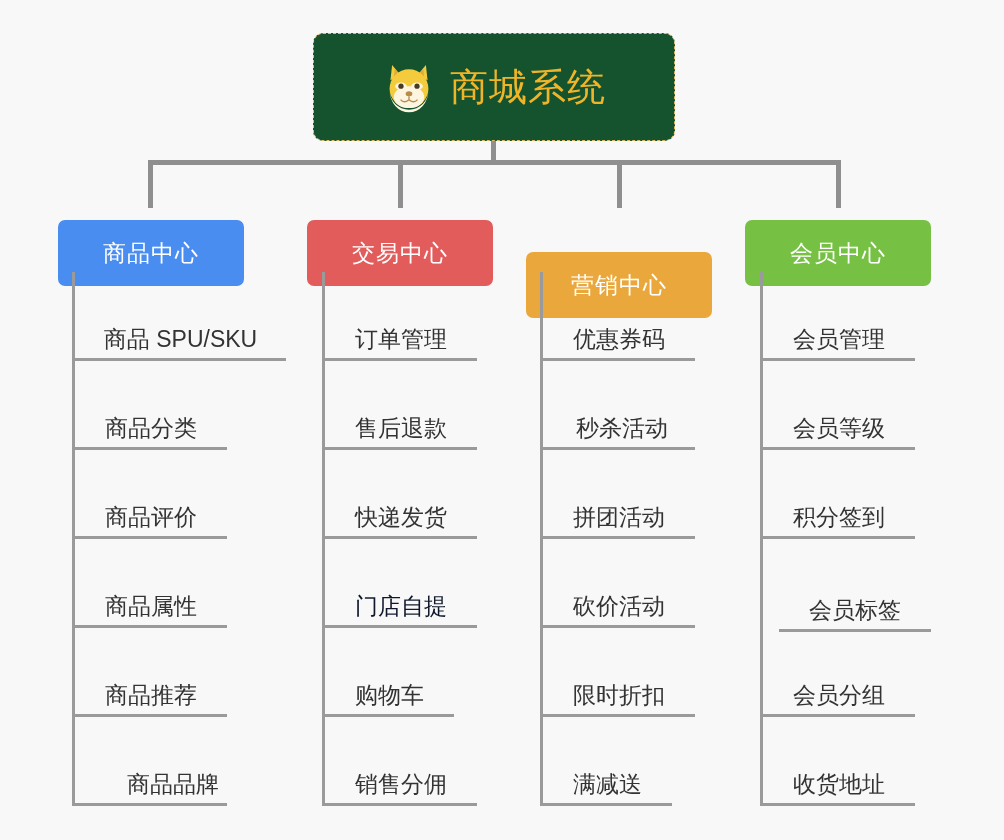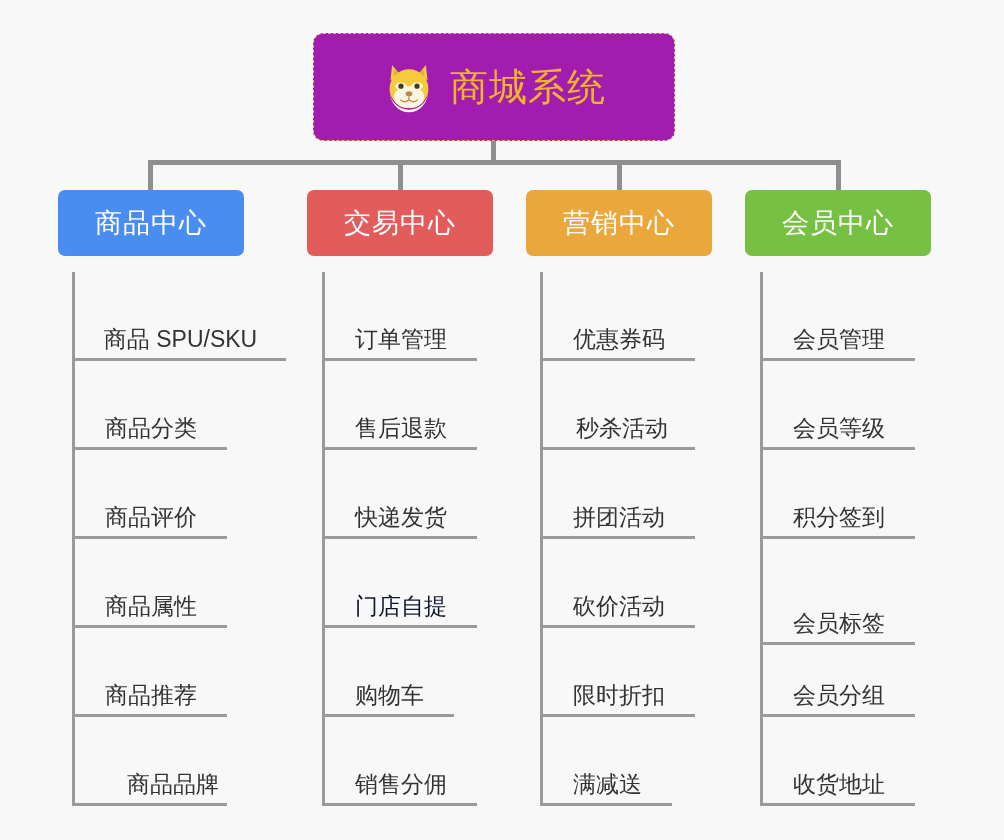--- a/index.html
+++ b/index.html
@@ -22,21 +22,21 @@
   }
 
   
   .root-node {
     position: absolute;
     left: 313px;
     top: 33px;
     width: 362px;
     height: 108px;
     box-sizing: border-box;
-    background: #a21caf;
+    background: #14532d;
     border: 1px dashed #e9b96b;
     border-radius: 10px;
     display: flex;
     align-items: center;
     justify-content: center;
     gap: 14px;
   }
   .root-emoji {
     width: 54px;
     height: 54px;
@@ -70,29 +70,29 @@
   }
   .conn-drop {
     top: 160px;
     width: 5px;
     height: 48px;
   }
 
   
   .cat-box {
     position: absolute;
-    top: 190px;
+    top: 220px;
     height: 66px;
     box-sizing: border-box;
     border-radius: 7px;
     display: flex;
     align-items: center;
     justify-content: center;
     color: #ffffff;
-    font-size: 27px;
+    font-size: 23px;
     letter-spacing: 1px;
     white-space: nowrap;
   }
 
   
   .leaf-col {
     position: absolute;
     top: 272px;
   }
   .leaf-spine {
@@ -199,21 +199,21 @@
         <div class="leaf-item" style="top: 267px; width: 152px; border-bottom-color: rgb(154, 154, 154);">
           <span class="leaf-label" style="color: #0f172a;">门店自提</span>
         </div>
         <div class="leaf-item" style="top: 356px; width: 129px; border-bottom-color: rgb(154, 154, 154);">
           <span class="leaf-label" style="color: rgb(51, 51, 51);">购物车</span>
         </div>
         <div class="leaf-item" style="top: 445px; width: 152px; border-bottom-color: rgb(154, 154, 154);">
           <span class="leaf-label" style="color: rgb(51, 51, 51);">销售分佣</span>
         </div>
       </div>
-      <div class="cat-box" style="left: 526px; width: 186px; background: rgb(234, 168, 60);">
+      <div class="cat-box" style="left: 526px; width: 186px; background: rgb(234, 168, 60); margin-top: 32px;">
         <span>营销中心</span>
       </div>
       <div class="leaf-col" style="left: 540px;">
         <div class="leaf-spine" style="height: 534px; background: rgb(154, 154, 154);"></div>
         <div class="leaf-item" style="top: 0px; width: 152px; border-bottom-color: rgb(154, 154, 154);">
           <span class="leaf-label" style="color: rgb(51, 51, 51);">优惠券码</span>
         </div>
         <div class="leaf-item" style="top: 89px; width: 152px; border-bottom-color: rgb(154, 154, 154); padding-left: 6px;">
           <span class="leaf-label" style="color: rgb(51, 51, 51);">秒杀活动</span>
         </div>
@@ -237,21 +237,21 @@
         <div class="leaf-spine" style="height: 534px; background: rgb(154, 154, 154);"></div>
         <div class="leaf-item" style="top: 0px; width: 152px; border-bottom-color: rgb(154, 154, 154);">
           <span class="leaf-label" style="color: rgb(51, 51, 51);">会员管理</span>
         </div>
         <div class="leaf-item" style="top: 89px; width: 152px; border-bottom-color: rgb(154, 154, 154);">
           <span class="leaf-label" style="color: rgb(51, 51, 51);">会员等级</span>
         </div>
         <div class="leaf-item" style="top: 178px; width: 152px; border-bottom-color: rgb(154, 154, 154);">
           <span class="leaf-label" style="color: rgb(51, 51, 51);">积分签到</span>
         </div>
-        <div class="leaf-item" style="top: 284px; width: 152px; border-bottom-color: rgb(154, 154, 154);">
+        <div class="leaf-item" style="top: 271px; width: 152px; border-bottom-color: rgb(154, 154, 154); margin-left: 16px;">
           <span class="leaf-label" style="color: rgb(51, 51, 51);">会员标签</span>
         </div>
         <div class="leaf-item" style="top: 356px; width: 152px; border-bottom-color: rgb(154, 154, 154);">
           <span class="leaf-label" style="color: rgb(51, 51, 51);">会员分组</span>
         </div>
         <div class="leaf-item" style="top: 445px; width: 152px; border-bottom-color: rgb(154, 154, 154);">
           <span class="leaf-label" style="color: rgb(51, 51, 51);">收货地址</span>
         </div>
       </div>
     </div>

